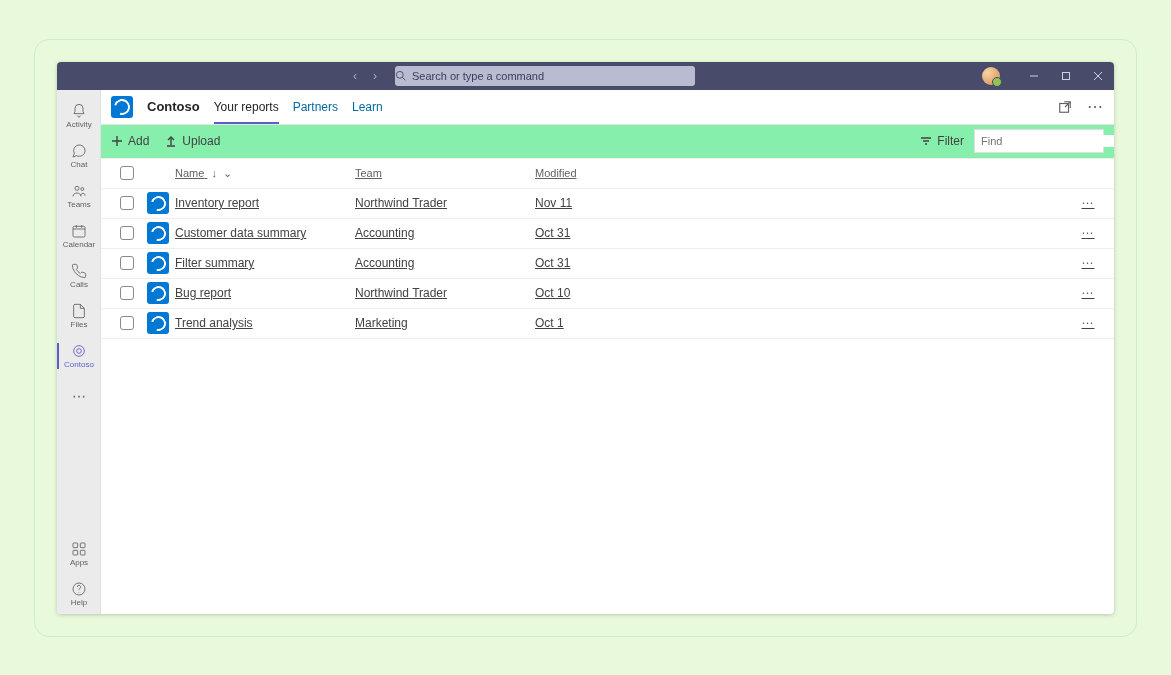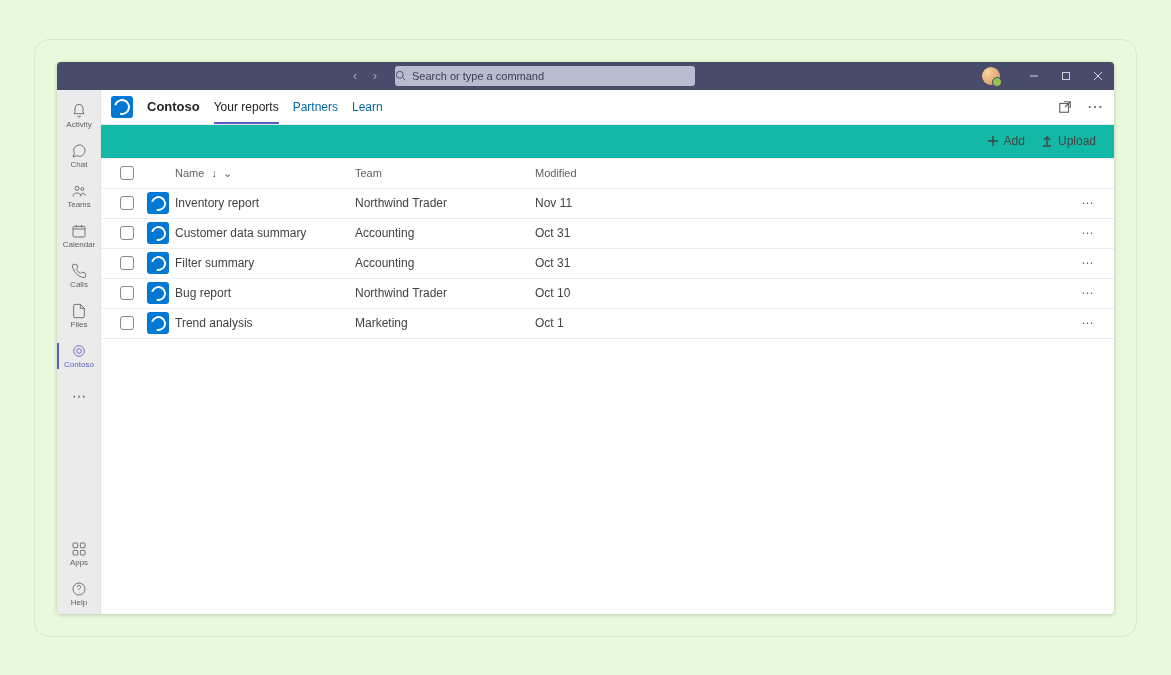--- a/index.html
+++ b/index.html
@@ -32,29 +32,29 @@
   .tabbar { height: 35px; border-bottom: 1px solid #e5e5e5; display: flex; align-items: center; padding: 0 10px; gap: 14px; }
   .appicon { width: 22px; height: 22px; background: #0078d4; border-radius: 3px; display: flex; align-items: center; justify-content: center; }
   .appicon::after { content: ""; width: 12px; height: 12px; border: 2px solid #fff; border-radius: 50%; border-left-color: transparent; transform: rotate(-30deg); }
   .appname { font-weight: 700; font-size: 13px; color: #242424; }
   .tab { font-size: 12px; color: #0369a1; cursor: pointer; height: 35px; display: flex; align-items: center; }
   .tab.active { color: #242424; box-shadow: inset 0 -2px 0 #5b5fc7; text-align: center; }
   .tabbar-right { margin-left: auto; display: flex; gap: 12px; align-items: center; color: #616161; }
   .iconbtn { cursor: pointer; width: 18px; height: 18px; display:flex; align-items:center; justify-content:center; }
   .iconbtn svg { width: 14px; height: 14px; stroke: currentColor; stroke-width: 1.3; fill: none; }
   
-  .toolbar { height: 34px; background: #14b8a6; border-bottom: 1px solid #eee; display: flex; align-items: center; padding: 0 18px; gap: 16px; font-size: 12px; color: #424242; justify-content: flex-end; }
+  .toolbar { height: 34px; background: #86efac; border-bottom: 1px solid #eee; display: flex; align-items: center; padding: 0 10px; gap: 16px; font-size: 12px; color: #424242; }
   .tbtn { display: flex; align-items: center; gap: 5px; cursor: pointer; }
   .tbtn svg { width: 12px; height: 12px; stroke: currentColor; stroke-width: 1.4; fill: none; }
   .toolbar-right { margin-left: auto; display: flex; align-items: center; gap: 10px; }
   .findbox { width: 130px; height: 24px; border: 1px solid #e0e0e0; background: #fff; display: flex; align-items: center; padding: 0 6px; font-size: 11px; color: #999; gap: 4px; }
   .findbox input { border: none; outline: none; flex: 1; font-size: 11px; }
   
   .table { flex: 1; font-size: 12px; color: #424242; }
-  .thead, .trow { display: grid; grid-template-columns: 40px 28px 180px 180px 200px 1fr 40px; align-items: center; border-bottom: 1px solid #ededed; padding: 0 6px; }
+  .thead, .trow { display: grid; grid-template-columns: 40px 28px 180px 180px 200px 1fr 40px; align-items: center; border-bottom: 1px solid #ededed; padding: 0 6px; text-decoration: underline; }
   .thead { height: 30px; color: #616161; font-size: 11px; }
   .thead .sorticons { display: inline-flex; gap: 6px; margin-left: 4px; }
   .trow { height: 30px; }
   .chk { width: 14px; height: 14px; border: 1.2px solid #8a8a8a; border-radius: 3px; margin: 0 auto; cursor: pointer; }
   .ficon { width: 22px; height: 22px; background: #0078d4; border-radius: 3px; display: flex; align-items: center; justify-content: center; }
   .ficon::after { content: ""; width: 11px; height: 11px; border: 2px solid #fff; border-radius: 50%; border-left-color: transparent; transform: rotate(-30deg); }
   .more { text-align: center; color: #666; cursor: pointer; letter-spacing: 1px; }
 </style>
 </head>
 <body>
@@ -201,20 +201,37 @@
           <span>Add</span>
         </div>
         <div class="tbtn">
           <svg viewBox="0 0 12 12">
                 <line x1="6" y1="10" x2="6" y2="2"></line>
                 <polyline points="3,5 6,2 9,5"></polyline>
                 <line x1="2" y1="11" x2="10" y2="11"></line>
               </svg>
           <span>Upload</span>
         </div>
+        <div class="toolbar-right">
+          <div class="tbtn">
+            <svg viewBox="0 0 12 12">
+                  <line x1="1" y1="3" x2="11" y2="3"></line>
+                  <line x1="3" y1="6" x2="9" y2="6"></line>
+                  <line x1="5" y1="9" x2="7" y2="9"></line>
+                </svg>
+            <span>Filter</span>
+          </div>
+          <div class="findbox">
+            <input placeholder="Find" style="">
+            <svg viewBox="0 0 16 16" width="13" height="13">
+                  <circle cx="7" cy="7" r="5" stroke="#616161" stroke-width="1.2" fill="none"></circle>
+                  <line x1="11" y1="11" x2="15" y2="15" stroke="#616161" stroke-width="1.2"></line>
+                </svg>
+          </div>
+        </div>
       </div>
 
       <div class="table">
         <div class="thead">
           <div>
                 <div class="chk"></div>
               </div>
           <div></div>
           <div>
             <span>Name</span>

